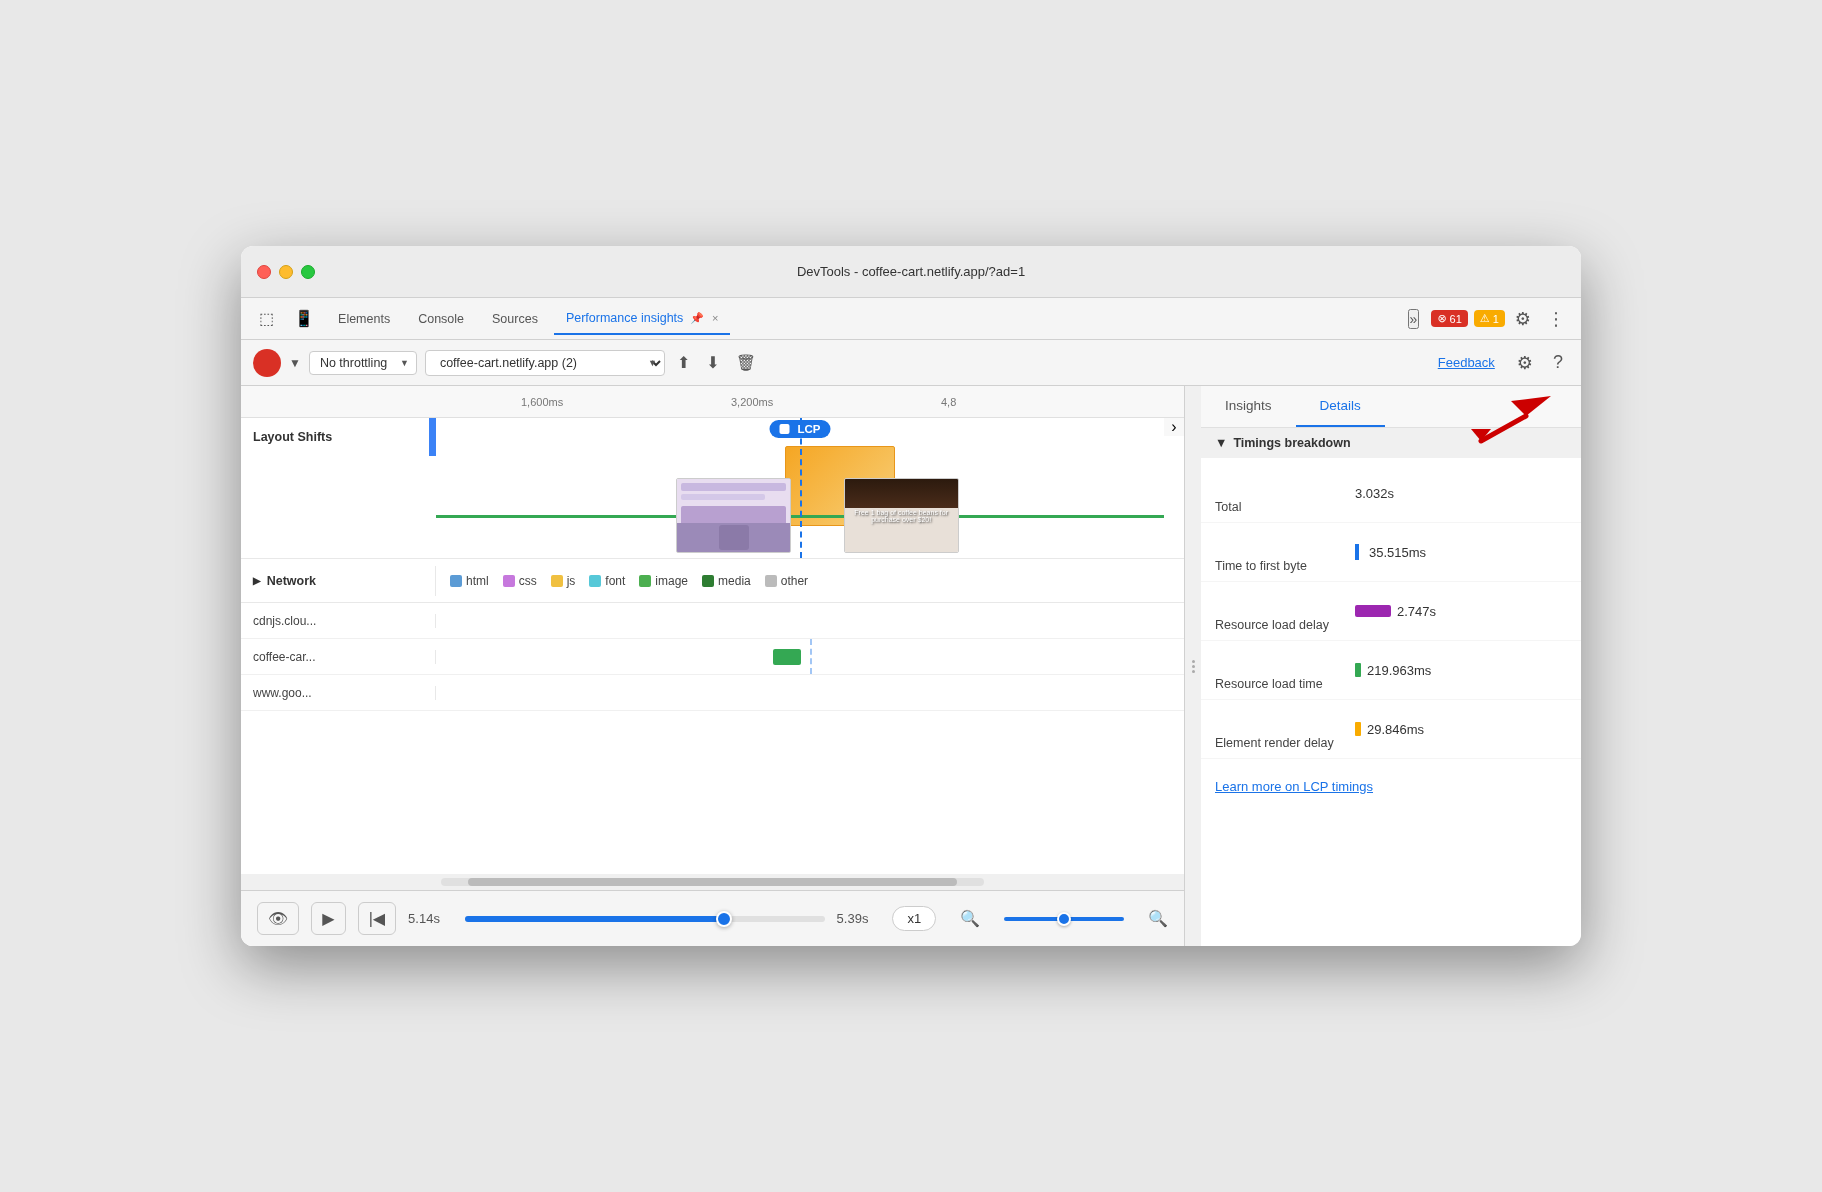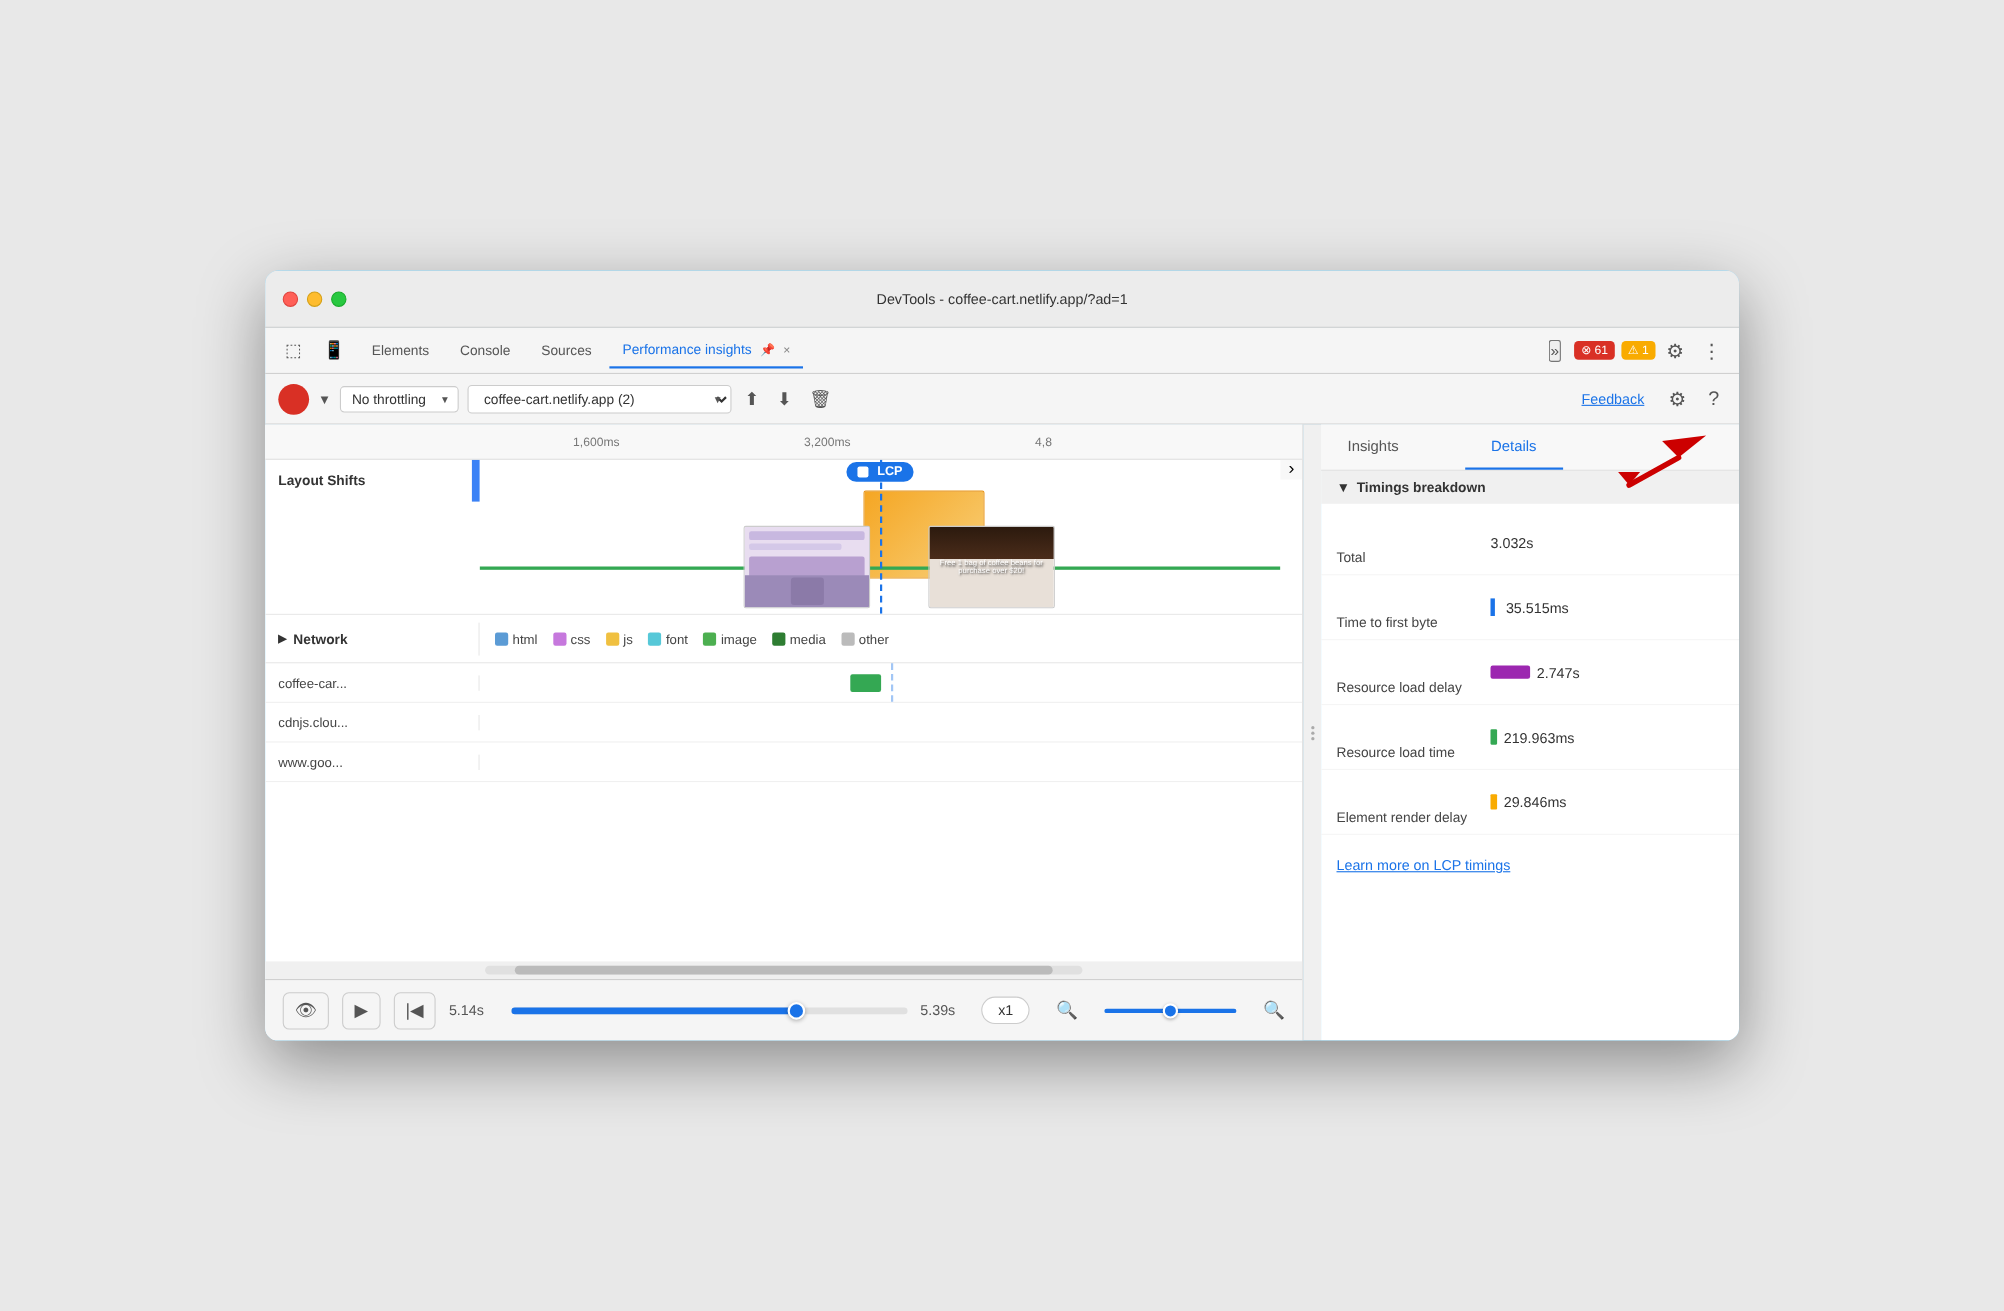--- a/index.html
+++ b/index.html
@@ -6,21 +6,21 @@
     body {
       background: #e8e8e8;
       display: flex;
       align-items: center;
       justify-content: center;
       min-height: 100vh;
       font-family: -apple-system, BlinkMacSystemFont, 'Segoe UI', sans-serif;
     }
     .window {
       width: 1340px;
-      background: #7dd3fc;
+      background: #ffffff;
       border-radius: 12px;
       box-shadow: 0 20px 60px rgba(0,0,0,0.4);
       overflow: hidden;
     }
     
     .titlebar {
       background: #ececec;
       height: 52px;
       display: flex;
       align-items: center;
@@ -676,29 +676,29 @@
               <span>media</span>
             </div>
             <div class="legend-item">
               <span class="legend-dot" style="background:#bbb;"></span>
               <span>other</span>
             </div>
           </div>
         </div>
 
         <div class="network-item-row">
+          <div class="network-item-label">cdnjs.clou...</div>
+          <div class="network-item-bar"></div>
+        </div>
+        <div class="network-item-row">
           <div class="network-item-label">coffee-car...</div>
           <div class="network-item-bar">
             <div class="bar-green"></div>
             <div class="dashed-line" style="left:50%; opacity:0.4;"></div>
           </div>
-        </div>
-        <div class="network-item-row">
-          <div class="network-item-label">cdnjs.clou...</div>
-          <div class="network-item-bar"></div>
         </div>
         <div class="network-item-row">
           <div class="network-item-label">www.goo...</div>
           <div class="network-item-bar"></div>
         </div>
       </div>
 
       <div class="scrollbar-row">
         <div class="scrollbar-track">
           <div class="scrollbar-thumb"></div>
@@ -729,21 +729,21 @@
     <div class="expand-handle">
       <div class="resize-chevron">
         <div class="resize-dot"></div>
         <div class="resize-dot"></div>
         <div class="resize-dot"></div>
       </div>
     </div>
 
     <div class="right-panel">
 
-      <div class="panel-tabs" style="position:relative;gap:36px;">
+      <div class="panel-tabs" style="position:relative;">
         <button class="panel-tab">Insights</button>
         <button class="panel-tab active">Details</button>
 
         <svg style="position:absolute; top:5px; right:30px; width:90px; height:55px; pointer-events:none;" viewBox="0 0 90 55">
           <polygon points="90,5 50,10 65,25" fill="#cc0000"></polygon>
           <line x1="65" y1="25" x2="20" y2="50" stroke="#cc0000" stroke-width="5" stroke-linecap="round"></line>
           <polygon points="20,50 30,38 10,38" fill="#cc0000"></polygon>
         </svg>
       </div>
 

